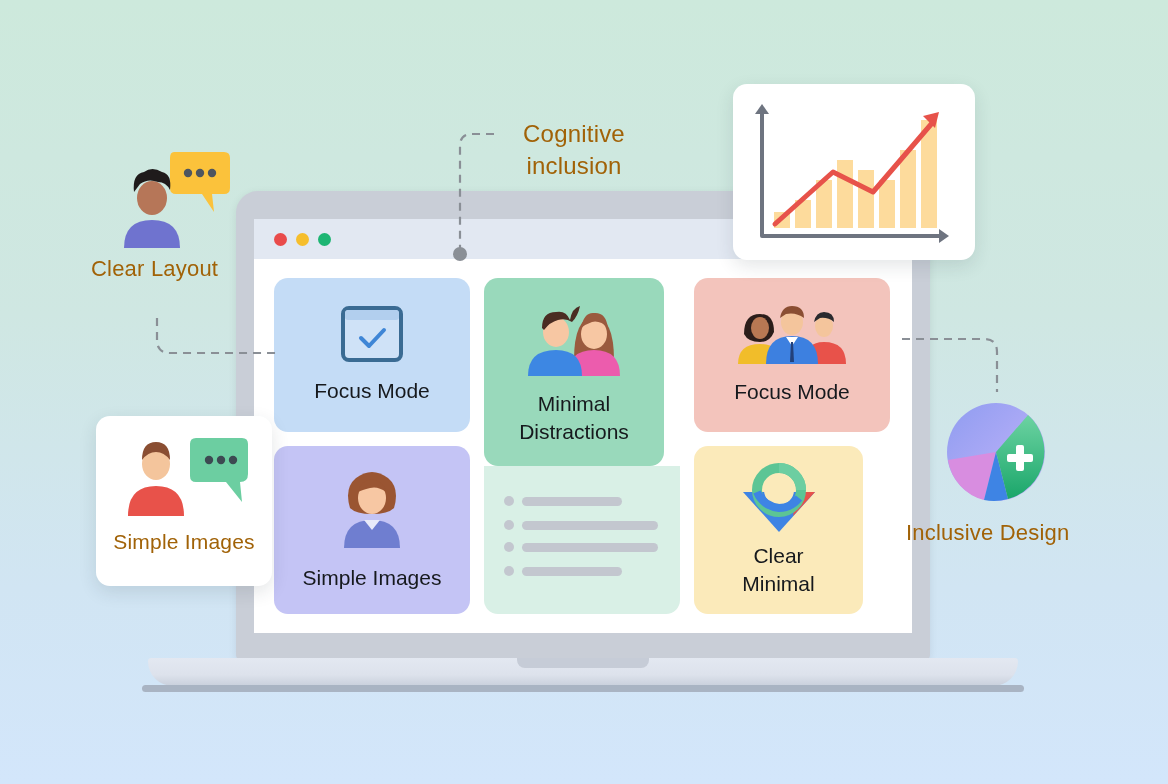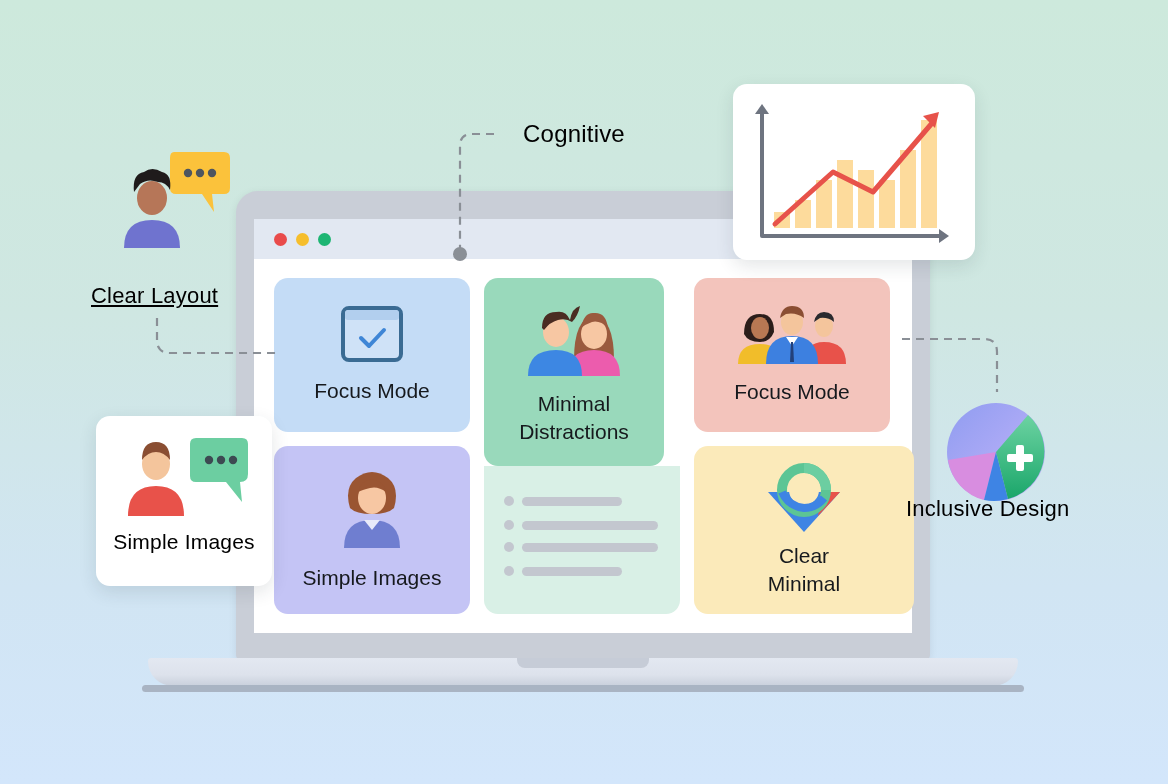--- a/index.html
+++ b/index.html
@@ -3,21 +3,21 @@
 <meta charset="utf-8">
 <style>
   html, body { margin:0; padding:0; }
   body {
     width:1168px; height:784px; position:relative; overflow:hidden;
     background: linear-gradient(180deg, #cde9dc 0%, #cfe7e2 40%, #d1e5f3 75%, #d3e6fb 100%);
     font-family: "Liberation Sans", "DejaVu Sans", sans-serif;
     color:#15181c;
   }
   .abs { position:absolute; }
-  .label { font-size:22px; font-weight:400; letter-spacing:0.2px; color:#000000; }
+  .label { font-size:22px; font-weight:400; letter-spacing:0.2px; color:#a16207; }
 
   
   .laptop-lid {
     left:236px; top:191px; width:694px; height:470px;
     background:#c9ced7; border-radius:22px 22px 6px 6px;
     box-shadow: 0 2px 8px rgba(0,0,0,0.08);
   }
   .screen {
     left:254px; top:219px; width:658px; height:414px;
     background:#ffffff; overflow:hidden;
@@ -135,21 +135,21 @@
     <div class="abs list-bar" style="left:18px;top:1px;width:100px;"></div>
     <div class="abs list-dot" style="left:0;top:24px;"></div>
     <div class="abs list-bar" style="left:18px;top:25px;width:136px;"></div>
     <div class="abs list-dot" style="left:0;top:46px;"></div>
     <div class="abs list-bar" style="left:18px;top:47px;width:136px;"></div>
     <div class="abs list-dot" style="left:0;top:70px;"></div>
     <div class="abs list-bar" style="left:18px;top:71px;width:100px;"></div>
   </div>
 </div>
 
-<div class="card" style="left:694px;top:446px;width:220px;height:168px;background:#fbeaba;">
+<div class="card" style="left:694px;top:446px;width:169px;height:168px;background:#fbeaba;">
   <svg width="76" height="72" viewBox="0 0 76 72" style="margin-bottom:8px;">
     <path d="M2 30 L74 30 L38 70 Z" fill="#3e84e4"></path>
     <path d="M56 30 L74 30 L52 54 Z" fill="#e8524a"></path>
     <circle cx="38" cy="28" r="22" fill="none" stroke="#5cc595" stroke-width="10"></circle>
     <path d="M38 6 A22 22 0 0 1 60 28" fill="none" stroke="#6ccea1" stroke-width="10"></path>
     <circle cx="38" cy="28" r="15" fill="#fbeaba"></circle>
     <path d="M16 30 Q22 44 38 46 Q50 46 58 36" fill="none" stroke="#3e84e4" stroke-width="8"></path>
   </svg>
   <div class="title">Clear</div>
   <div class="title">Minimal</div>
@@ -169,24 +169,25 @@
 
   <path d="M56 4 Q52 4 52 10 L52 40 Q52 46 58 46 L84 46 L96 64 L94 46 L106 46 Q112 46 112 40 L112 10 Q112 4 106 4 Z" fill="#fbc23b"></path>
   <circle cx="70" cy="25" r="4.2" fill="#4d5560"></circle>
   <circle cx="82" cy="25" r="4.2" fill="#4d5560"></circle>
   <circle cx="94" cy="25" r="4.2" fill="#4d5560"></circle>
 
   <ellipse cx="34" cy="50" rx="15" ry="17" fill="#b67658"></ellipse>
   <path d="M16 44 Q14 26 26 24 Q34 18 44 24 Q54 26 52 42 Q48 34 40 34 Q30 30 22 36 Z" fill="#1f1b1b"></path>
   <path d="M6 100 Q6 72 34 72 Q62 72 62 100 Z" fill="#6f73cf"></path>
 </svg>
-<div class="abs label" style="left:91px;top:283px;text-decoration:underline;">Clear Layout</div>
+<div class="abs label" style="left:91px;top:256px;">Clear Layout</div>
 
 <div class="abs label" style="left:496px;top:118px;width:156px;text-align:center;line-height:32px;font-size:24px;">
   <div>Cognitive</div>
+  <div>inclusion</div>
 </div>
 
 <div class="abs float-panel" style="left:733px;top:84px;width:242px;height:176px;">
   <svg width="242" height="176" viewBox="0 0 242 176">
 
     <rect x="41" y="128" width="16" height="16" fill="#fddb9c"></rect>
     <rect x="62" y="116" width="16" height="28" fill="#fddb9c"></rect>
     <rect x="83" y="96" width="16" height="48" fill="#fddb9c"></rect>
     <rect x="104" y="76" width="16" height="68" fill="#fddb9c"></rect>
     <rect x="125" y="86" width="16" height="58" fill="#fddb9c"></rect>
@@ -233,13 +234,13 @@
 
   <path d="M50 50 L2 58 A49 49 0 0 0 38 98 Z" fill="#d88de0"></path>
 
   <path d="M50 50 L38 98 A49 49 0 0 0 62 97 Z" fill="#3e84e4"></path>
 
   <path d="M50 50 L62 97 A49 49 0 0 0 82 13 Z" fill="url(#gGreen)"></path>
 
   <rect x="70" y="43" width="8" height="26" rx="2" fill="#ffffff"></rect>
   <rect x="61" y="52" width="26" height="8" rx="2" fill="#ffffff"></rect>
 </svg>
-<div class="abs label" style="left:906px;top:496px;">Inclusive Design</div>
+<div class="abs label" style="left:906px;top:520px;">Inclusive Design</div>
 
 </body></html>

